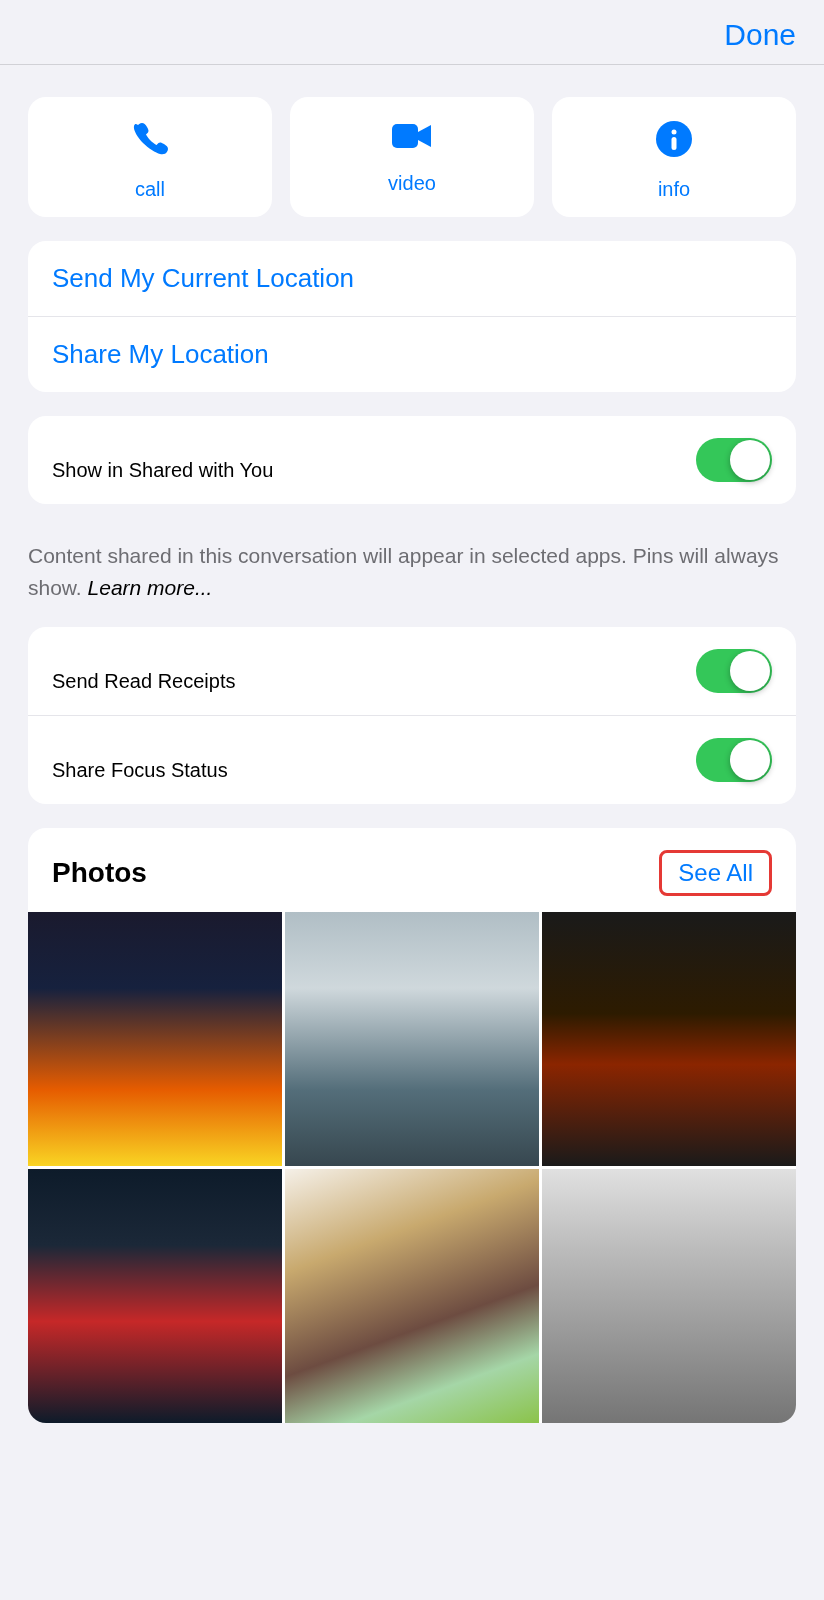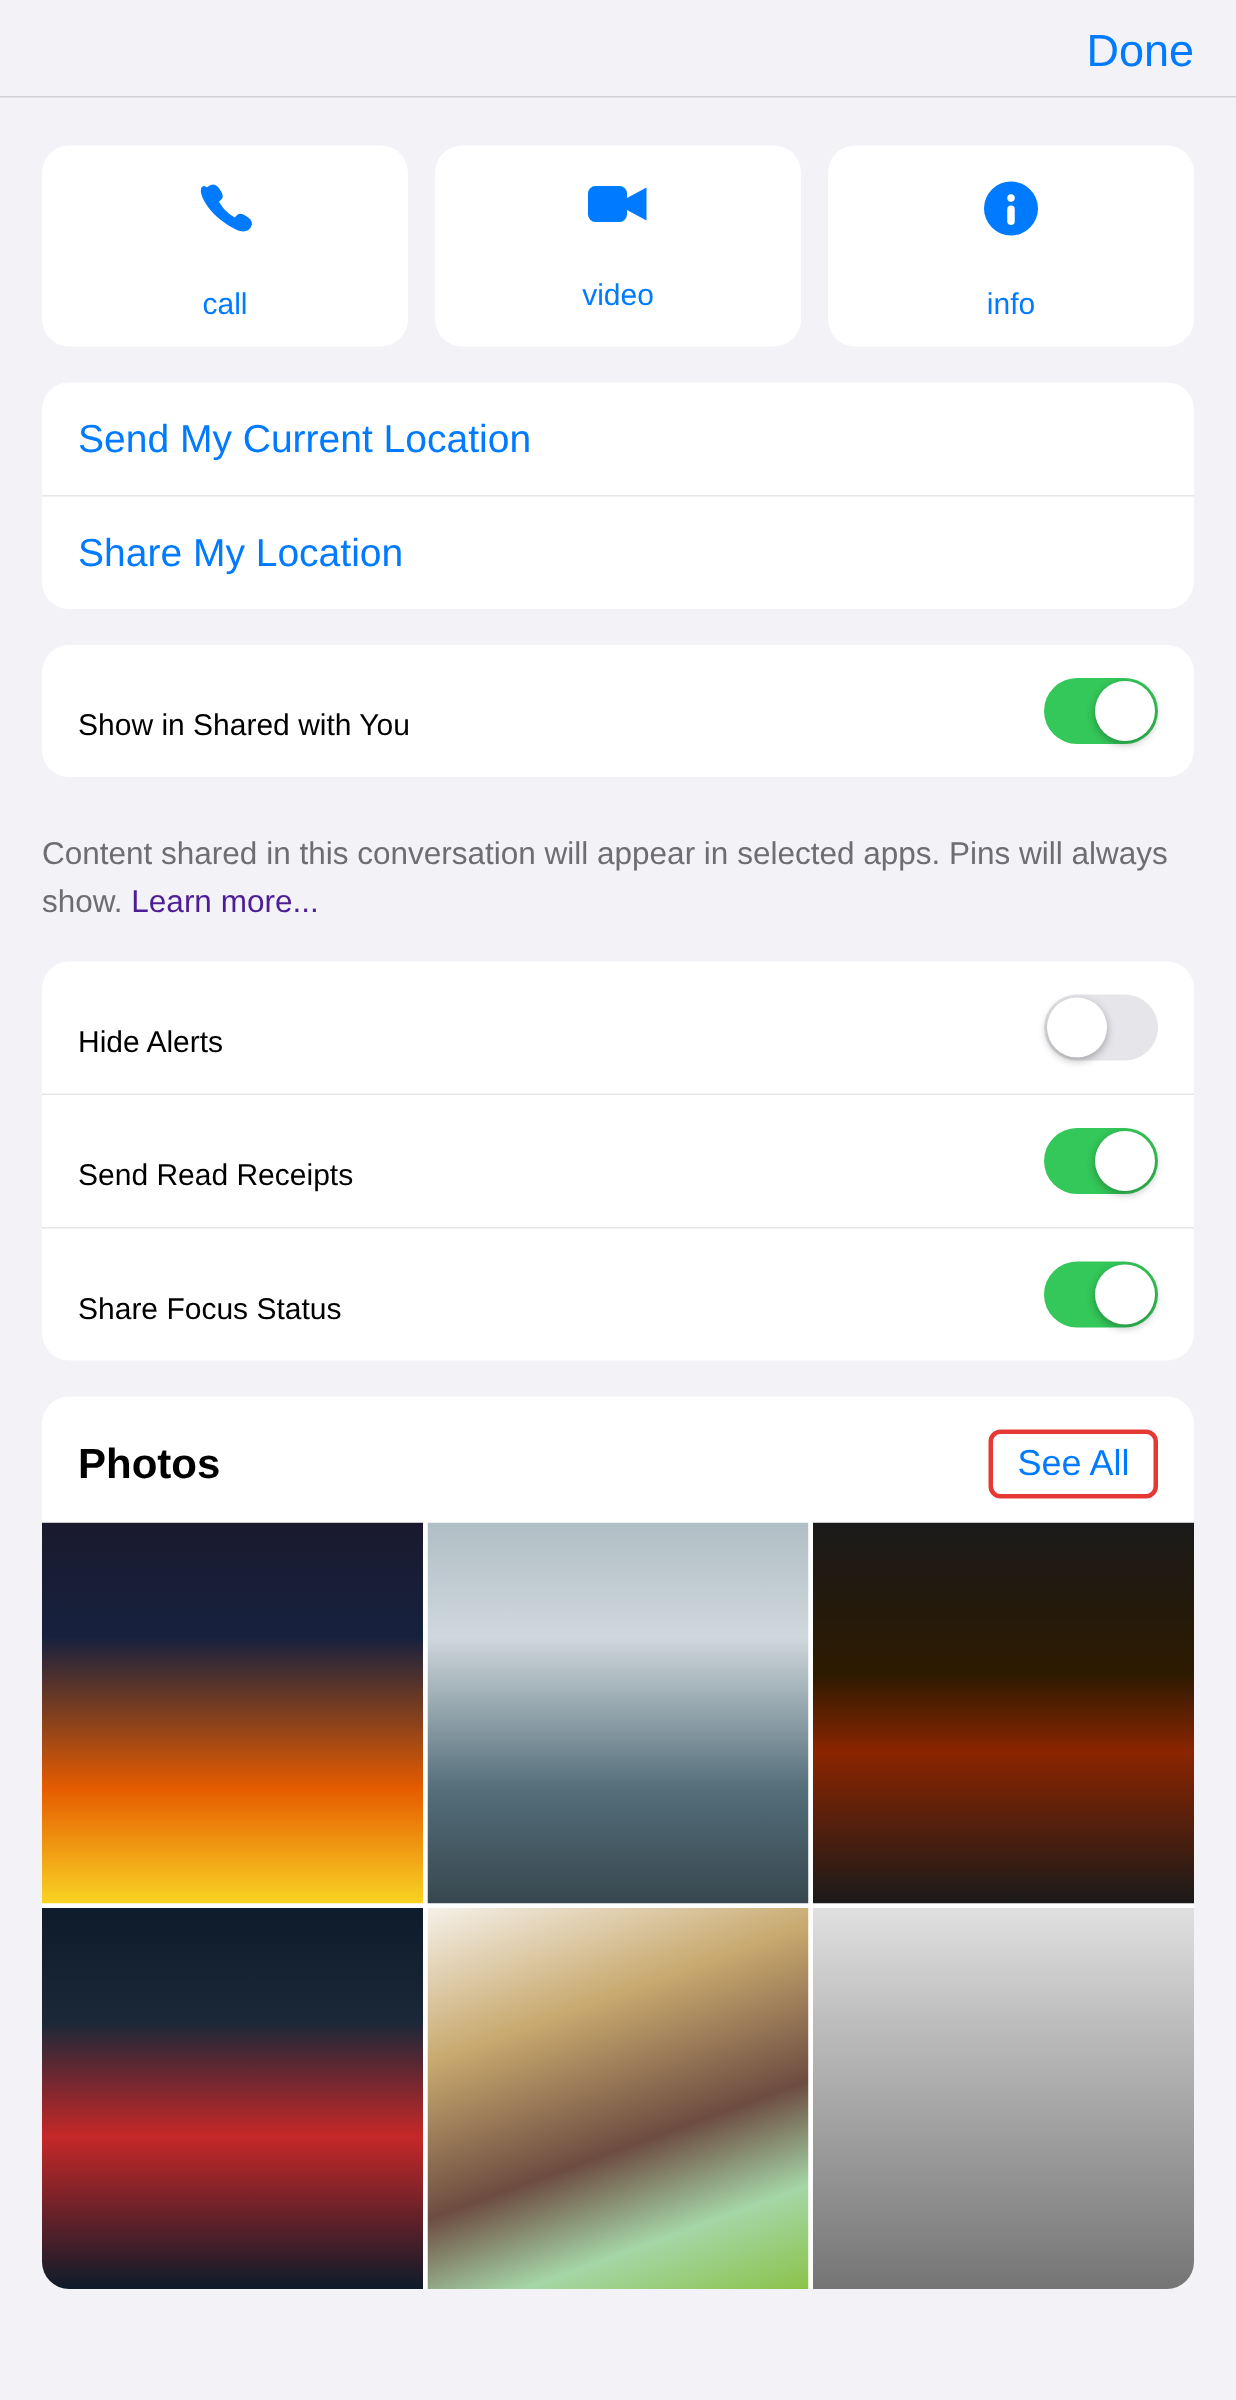--- a/index.html
+++ b/index.html
@@ -36,21 +36,21 @@
       padding: 32px 28px 24px 28px;
     }
     .action-btn {
       flex: 1;
       background: #fff;
       border-radius: 18px;
       border: none;
       padding: 22px 10px 16px 10px;
       display: flex;
       flex-direction: column;
-      gap: 24px;
+      gap: 10px;
       cursor: pointer;
     }
     .action-btn .icon-wrap {
       font-size: 36px;
     }
     .action-btn .btn-label {
       font-size: 20px;
       color: #007aff;
     }
     .action-btn.disabled .icon-wrap { opacity: 0.35; }
@@ -111,22 +111,23 @@
     .toggle.off .toggle-knob { left: 2px; }
 
     
     .shared-note {
       padding: 12px 28px 24px 28px;
       font-size: 21px;
       color: #6d6d72;
       line-height: 1.5;
     }
     .shared-note a {
-      color: #4c1d95;
+      color: #000000;
       text-decoration: none;
+      font-style: italic;
     }
 
     
     .photos-section {
       background: #fff;
       border-radius: 18px;
       margin: 0 28px 24px 28px;
       overflow: hidden;
       padding: 22px 24px 0 24px;
     }
@@ -233,26 +234,20 @@
     </div>
   </div>
 </div>
 <div class="shared-note">
   <span>Content shared in this conversation will appear in selected apps. Pins will always show.</span>
   <a href="#">Learn more...</a>
 </div>
 
 <div class="section-card">
   <div class="section-item">
-    <span class="section-item-label">Hide Alerts</span>
-    <div class="toggle off">
-      <div class="toggle-knob"></div>
-    </div>
-  </div>
-  <div class="section-item">
     <span class="section-item-label">Send Read Receipts</span>
     <div class="toggle on">
       <div class="toggle-knob"></div>
     </div>
   </div>
   <div class="section-item">
     <span class="section-item-label">Share Focus Status</span>
     <div class="toggle on">
       <div class="toggle-knob"></div>
     </div>

